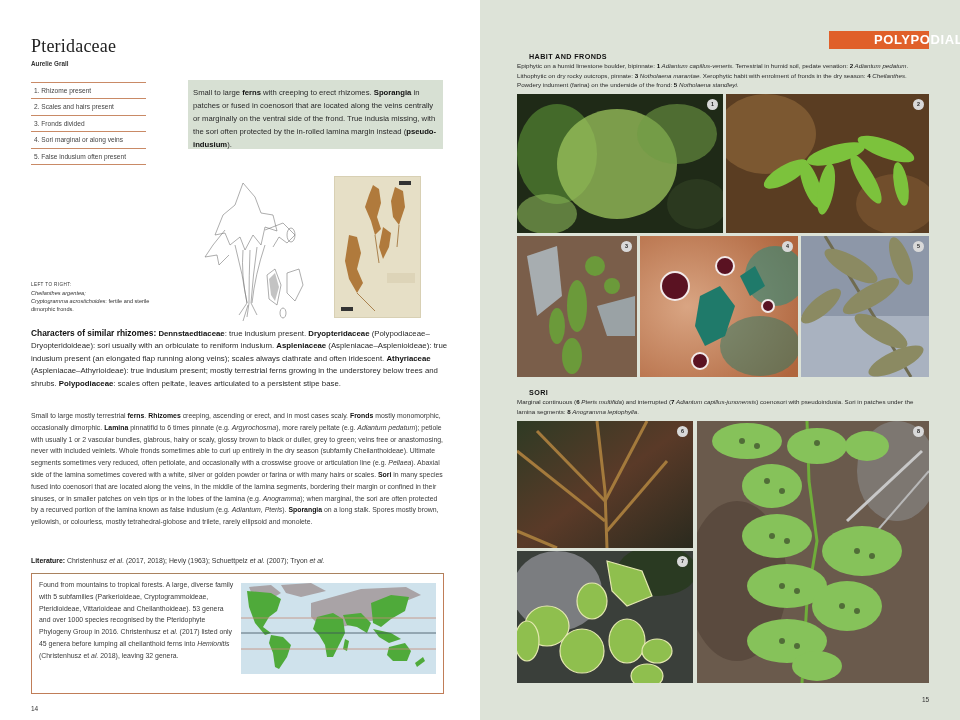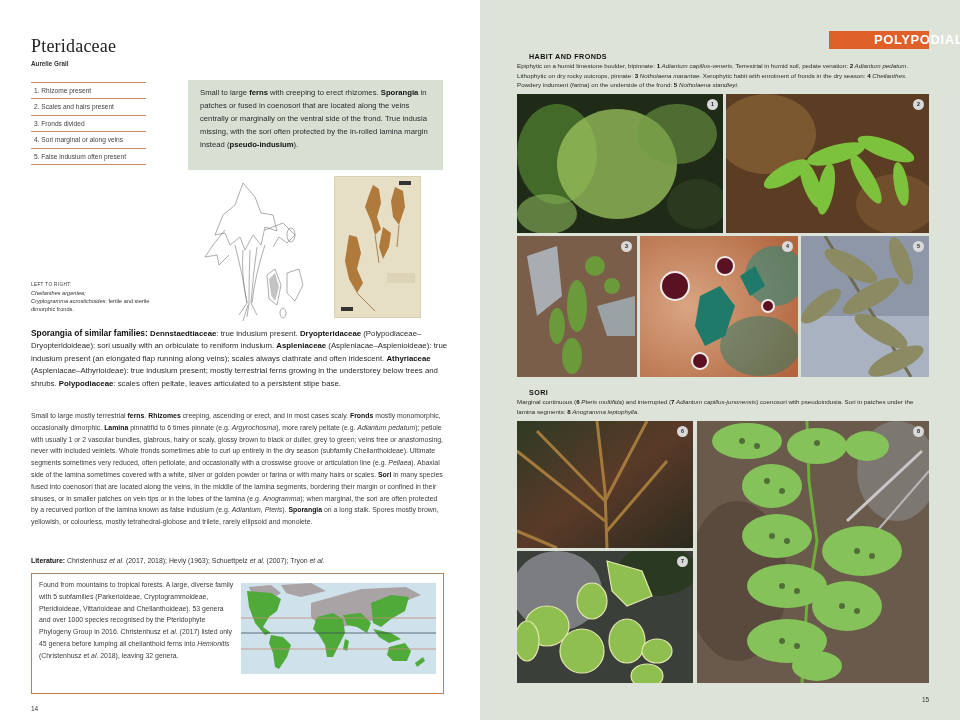--- a/index.html
+++ b/index.html
@@ -8,21 +8,21 @@
 
   .page-left { position: absolute; left: 0; top: 9px; width: 480px; height: 720px; background: #ffffff; }
   .page-right { position: absolute; left: 480px; top: 0; width: 480px; height: 720px; background: #dde3d8; }
 
   .family-title { position: absolute; left: 31px; top: 27px; font-family: "Liberation Serif", serif; font-size: 18px; color: #222; letter-spacing: 0.2px; }
   .author { position: absolute; left: 31px; top: 51px; font-size: 6.3px; font-weight: bold; color: #333; }
 
   .char-list { position: absolute; left: 31px; top: 73px; width: 115px; border-top: 1.2px solid #c98a66; }
   .char-list .item { font-size: 6.6px; color: #444; height: 16.4px; line-height: 15px; padding-left: 3px; border-bottom: 1.2px solid #c98a66; white-space: nowrap; }
 
-  .summary-box { position: absolute; left: 188px; top: 71px; width: 255px; height: 90px; background: #d7e0d3; padding: 6px 12px; font-size: 7.7px; line-height: 13.1px; color: #2a2a2a; }
+  .summary-box { position: absolute; left: 188px; top: 71px; width: 255px; height: 69px; background: #d7e0d3; padding: 6px 5px; font-size: 7.7px; line-height: 13.1px; color: #2a2a2a; }
   .summary-box b { font-weight: bold; color: #111; }
 
   .illus { position: absolute; left: 195px; top: 166px; width: 128px; height: 148px; }
   .specimen { position: absolute; left: 334px; top: 167px; width: 87px; height: 142px; background: #e7e1cb; border: 1px solid #d8d0b4; overflow: hidden; }
 
   .caption-left { position: absolute; left: 31px; top: 272px; width: 120px; font-size: 5.6px; line-height: 8px; color: #333; }
   .caption-left .small-caps { font-size: 4.6px; letter-spacing: 0.4px; text-transform: uppercase; }
   .caption-left i { font-style: italic; }
 
   .similar { position: absolute; left: 31px; top: 318px; width: 420px; font-size: 7.8px; line-height: 12.4px; color: #2a2a2a; }
@@ -111,21 +111,21 @@
     </svg>
   </div>
 
   <div class="caption-left">
     <div class="small-caps">Left to right:</div>
     <div><i>Cheilanthes argentea;</i></div>
     <div><i>Cryptogramma acrostichoides</i><span>: fertile and sterile dimorphic fronds.</span></div>
   </div>
 
   <div class="similar">
-    <b class="lead">Sporangia of similar families:</b>
+    <b class="lead">Characters of similar rhizomes:</b>
     <span> </span><b>Dennstaedtiaceae</b><span>: true indusium present. </span><b>Dryopteridaceae</b><span> (Polypodiaceae–Dryopteridoideae): sori usually with an orbiculate to reniform indusium. </span><b>Aspleniaceae</b><span> (Aspleniacae–Asplenioideae): true indusium present (an elongated flap running along veins); scales always clathrate and often iridescent. </span><b>Athyriaceae</b><span> (Aspleniacae–Athyrioideae): true indusium present; mostly terrestrial ferns growing in the understorey below trees and shrubs. </span><b>Polypodiaceae</b><span>: scales often peltate, leaves articulated to a persistent stipe base.</span>
   </div>
 
   <div class="body-text">
     <span>Small to large mostly terrestrial </span><b>ferns</b><span>. </span><b>Rhizomes</b><span> creeping, ascending or erect, and in most cases scaly. </span><b>Fronds</b><span> mostly monomorphic, occasionally dimorphic. </span><b>Lamina</b><span> pinnatifid to 6 times pinnate (e.g. </span><i>Argyrochosma</i><span>), more rarely peltate (e.g. </span><i>Adiantum pedatum</i><span>); petiole with usually 1 or 2 vascular bundles, glabrous, hairy or scaly, glossy brown to black or duller, grey to green; veins free or anastomosing, never with included veinlets. Whole fronds sometimes able to curl up entirely in the dry season (subfamily Cheilanthoideae). Ultimate segments sometimes very reduced, often petiolate, and occasionally with a crosswise groove or articulation line (e.g. </span><i>Pellaea</i><span>). Abaxial side of the lamina sometimes covered with a white, silver or golden powder or farina or with many hairs or scales. </span><b>Sori</b><span> in many species fused into coenosori that are located along the veins, in the middle of the lamina segments, bordering their margin or confined in their sinuses, or in smaller patches on vein tips or in the lobes of the lamina (e.g. </span><i>Anogramma</i><span>); when marginal, the sori are often protected by a recurved portion of the lamina known as false indusium (e.g. </span><i>Adiantum, Pteris</i><span>). </span><b>Sporangia</b><span> on a long stalk. Spores mostly brown, yellowish, or colourless, mostly tetrahedral-globose and trilete, rarely ellipsoid and monolete.</span>
   </div>
 
   <div class="literature">
     <b>Literature:</b><span> Christenhusz </span><i>et al.</i><span> (2017, 2018); Hevly (1963); Schuettpelz </span><i>et al.</i><span> (2007); Tryon </span><i>et al.</i>
   </div>

